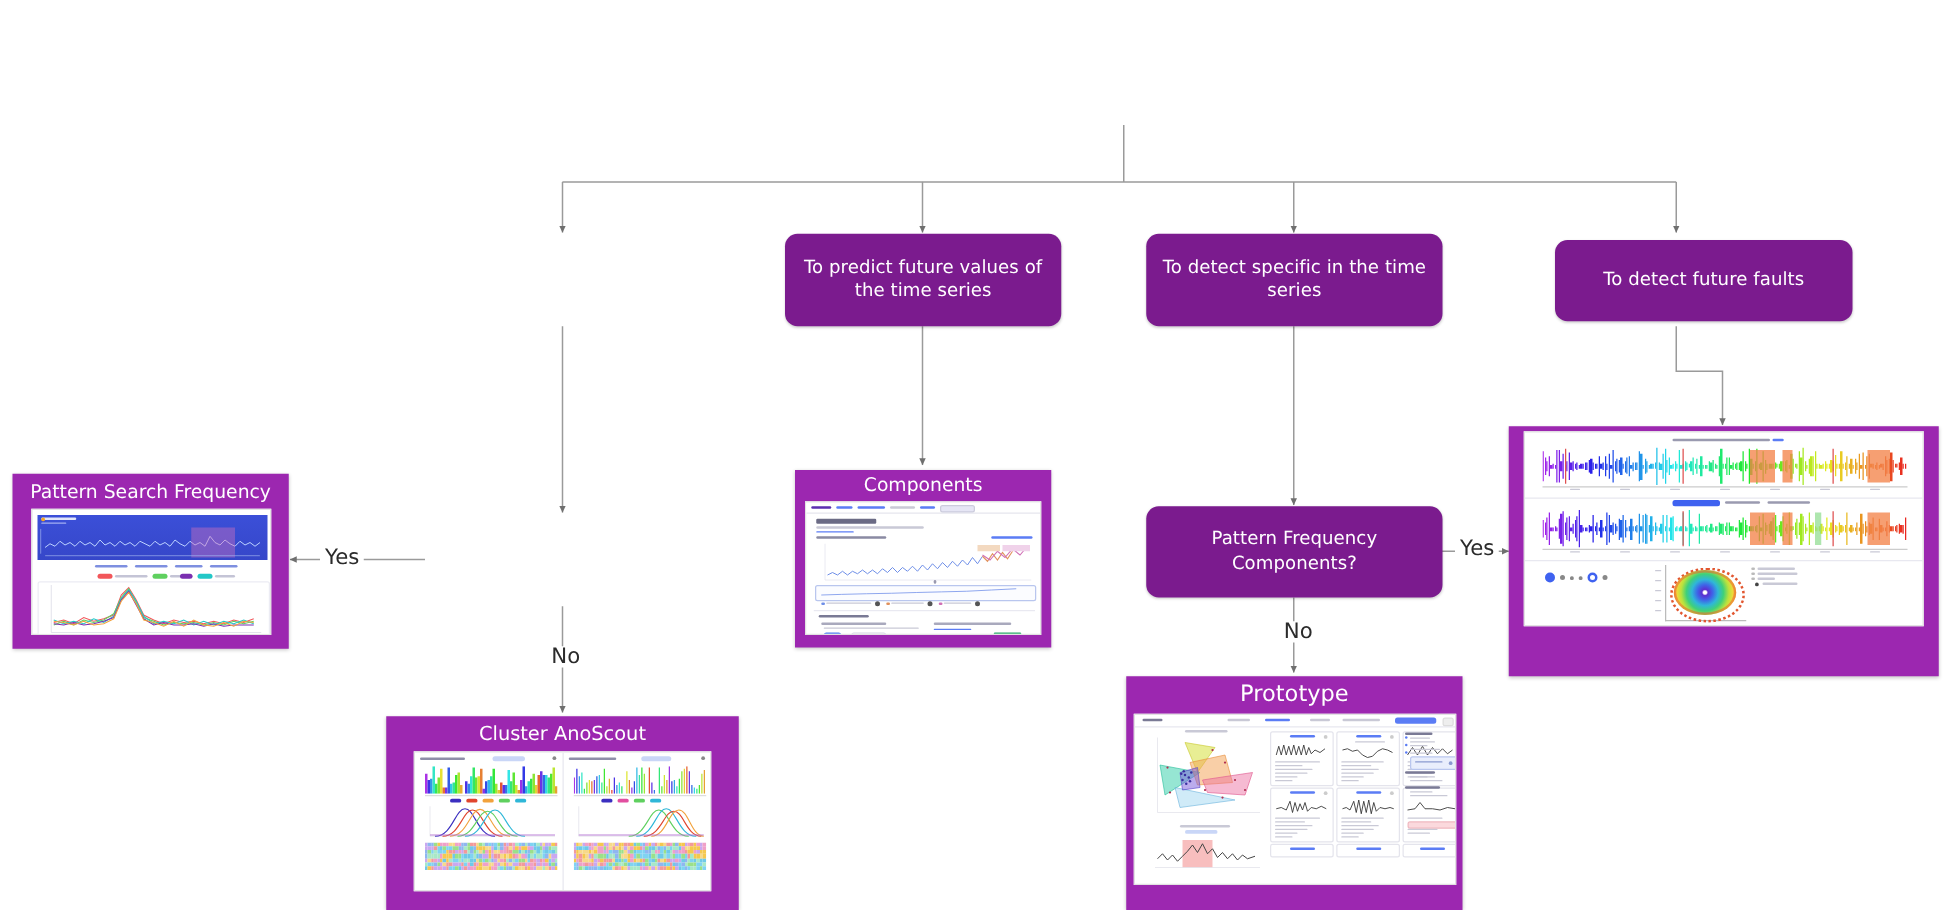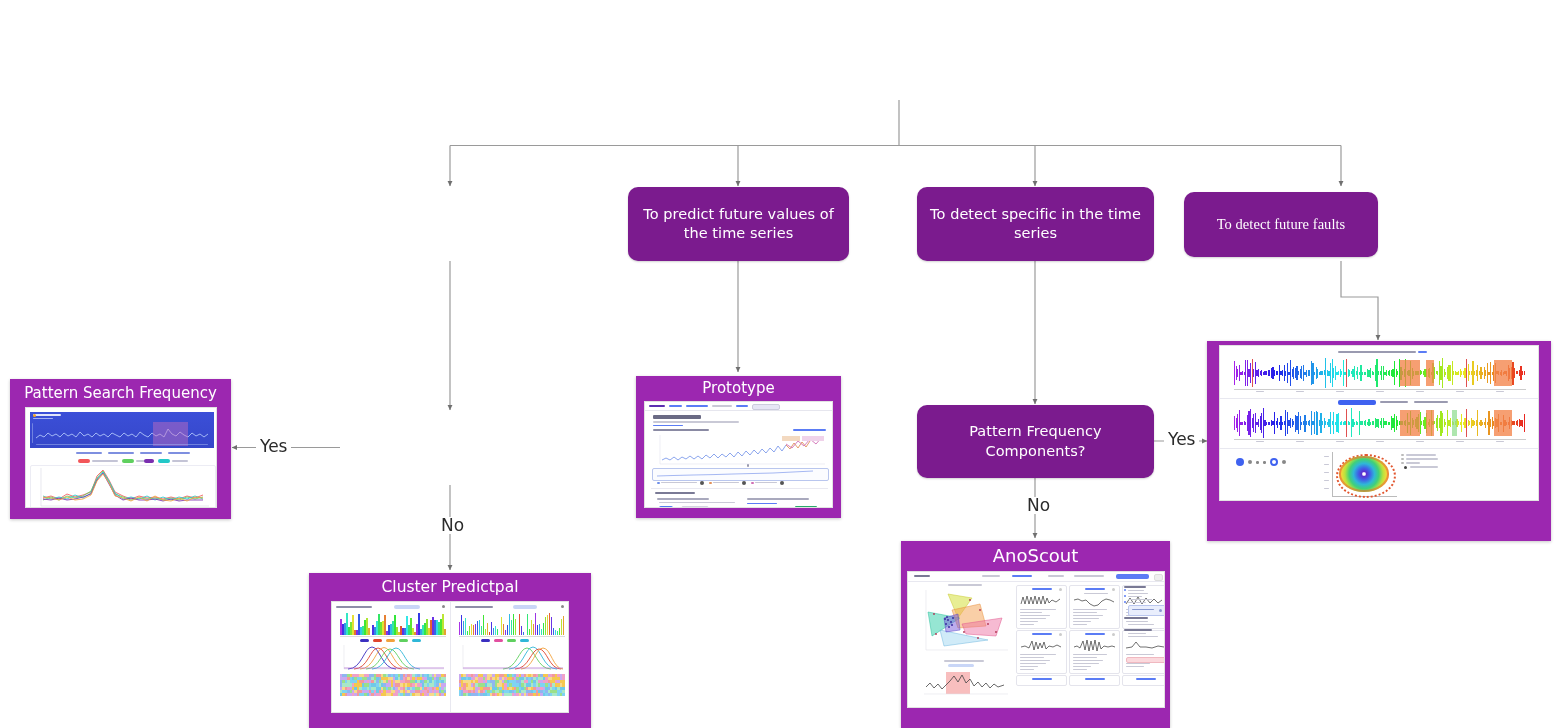--- a/index.html
+++ b/index.html
@@ -192,21 +192,21 @@
 
 
   <div class="node" style="left:628px; top:187px; width:221px; height:74px;">
     <span>To predict future values of the time series</span>
   </div>
 
   <div class="node" style="left:917px; top:187px; width:237px; height:74px;">
     <span>To detect specific in the time series</span>
   </div>
 
-  <div class="node" style="left:1184px; top:192px; width:194px; height:65px;font-family:Liberation Serif, serif;">
+  <div class="node" style="left:1244px; top:192px; width:238px; height:65px;">
     <span>To detect future faults</span>
   </div>
 
 
   <div class="node" style="left:917px; top:405px; width:237px; height:73px;">
     <span>Pattern Frequency Components?</span>
   </div>
 
   <div class="edge-label" style="left:256px; top:438px;">Yes</div>
   <div class="edge-label" style="left:437px; top:517px;">No</div>
@@ -254,21 +254,21 @@
             <polyline stroke="#f2a23c" points="12,31 20,32 28,34 36,31 44,34 52,33 60,29 66,15 72,8 78,17 84,30 92,32 100,35 108,31 116,35 124,30 132,34 140,35 148,32 156,35 164,31 172,32"></polyline>
           </g>
           <line x1="10" y1="40" x2="178" y2="40" stroke="#dedee8" stroke-width="0.7"></line>
           <line x1="10" y1="2" x2="10" y2="40" stroke="#dedee8" stroke-width="0.7"></line>
         </svg>
       </div>
     </div>
   </div>
 
   <div class="card" style="left:636px; top:376px; width:205px; height:142px; padding:4px 8px 10px 8px;">
-    <div class="card-title" style="font-size:15px; margin-bottom:4px;">Prototype</div>
+    <div class="card-title" style="font-size:15px; margin-bottom:4px;">Components</div>
     <div class="card-shot" style="width:189px; height:110px;">
 
       <div class="mini-topbar" style="height:8px; background:#fff; border-bottom:1px solid #e6e6ee;"></div>
       <div class="txtd" style="left:4px; top:3px; width:16px; height:2.4px; background:#5b2fb0;"></div>
       <div class="blu" style="left:24px; top:3.2px; width:13px; height:2px;"></div>
       <div class="blu" style="left:41px; top:3.2px; width:22px; height:2px;"></div>
       <div class="txt" style="left:67px; top:3.2px; width:20px; height:2px;"></div>
       <div class="blu" style="left:91px; top:3.2px; width:12px; height:2px;"></div>
       <div class="pill" style="left:107px; top:2px; width:26px; height:4.4px; background:#e6e6f5; border:1px solid #ccccdd;"></div>
 
@@ -316,21 +316,21 @@
       <div class="pill" style="left:36px; top:104px; width:26px; height:4px; background:#fff; border:1px solid #d4d4e2;"></div>
 
       <div class="txt" style="left:102px; top:96px; width:62px; height:2px; background:#a9a9bd;"></div>
       <div class="blu" style="left:102px; top:101px; width:30px; height:1.6px;"></div>
       <div class="txt" style="left:102px; top:105px; width:44px; height:1.4px;"></div>
       <div class="pill" style="left:150px; top:104.6px; width:22px; height:2.4px; background:#2aa86b;"></div>
     </div>
   </div>
 
   <div class="card" style="left:309px; top:573px; width:282px; height:155px; padding:6px 12px 12px 12px;">
-    <div class="card-title" style="font-size:15.5px; margin-bottom:5px;">Cluster Predictpal</div>
+    <div class="card-title" style="font-size:15.5px; margin-bottom:5px;">Cluster AnoScout</div>
     <div class="card-shot" style="width:238px; height:112px; display:flex;">
 
       <div style="position:relative; width:119px; height:112px; border-right:1px solid #e8e8f0;">
         <div class="txtd" style="left:4px; top:4px; width:36px; height:2.2px; background:#8e8ea8;"></div>
         <div class="pill" style="left:62px; top:3.4px; width:26px; height:3.4px; background:#c9d6f7;"></div>
         <div class="pill" style="left:110px; top:3.4px; width:3px; height:3px; background:#888;"></div>
         <div class="barfield" style="left:8px; top:11px; width:106px; height:22px;">
             <i style="left:0px;height:15.9px;background:hsl(280,78%,55%)"></i>
             <i style="left:2px;height:11.0px;background:hsl(243,78%,55%)"></i>
             <i style="left:4px;height:12.1px;background:hsl(206,78%,55%)"></i>
@@ -1096,21 +1096,21 @@
             <span style="background:#a8e8c8"></span>
             <span style="background:#7fd3f2"></span>
             <span style="background:#9be08a"></span>
             <span style="background:#7fd3f2"></span>
           </div>
       </div>
     </div>
   </div>
 
   <div class="card" style="left:901px; top:541px; width:269px; height:187px; padding:5px 12px 12px 12px;">
-    <div class="card-title" style="font-size:18px; margin-bottom:5px;">AnoScout</div>
+    <div class="card-title" style="font-size:18px; margin-bottom:5px;">Prototype</div>
     <div class="card-shot" style="width:258px; height:137px;">
 
       <div class="mini-topbar" style="height:9px; background:#fff; border-bottom:1px solid #e8e8f0;"></div>
       <div class="txtd" style="left:6px; top:3.6px; width:16px; height:2px; background:#7a7a95;"></div>
       <div class="txt" style="left:74px; top:3.6px; width:18px; height:2px;"></div>
       <div class="txtd" style="left:104px; top:3.6px; width:20px; height:2px; background:#5b7cf5;"></div>
       <div class="txt" style="left:140px; top:3.6px; width:16px; height:2px;"></div>
       <div class="txt" style="left:166px; top:3.6px; width:30px; height:2px;"></div>
       <div class="pill" style="left:208px; top:2.2px; width:33px; height:5px; background:#5b7cf5;"></div>
       <div class="pill" style="left:246px; top:2.2px; width:7px; height:5px; background:#eee; border:1px solid #ddd;"></div>

